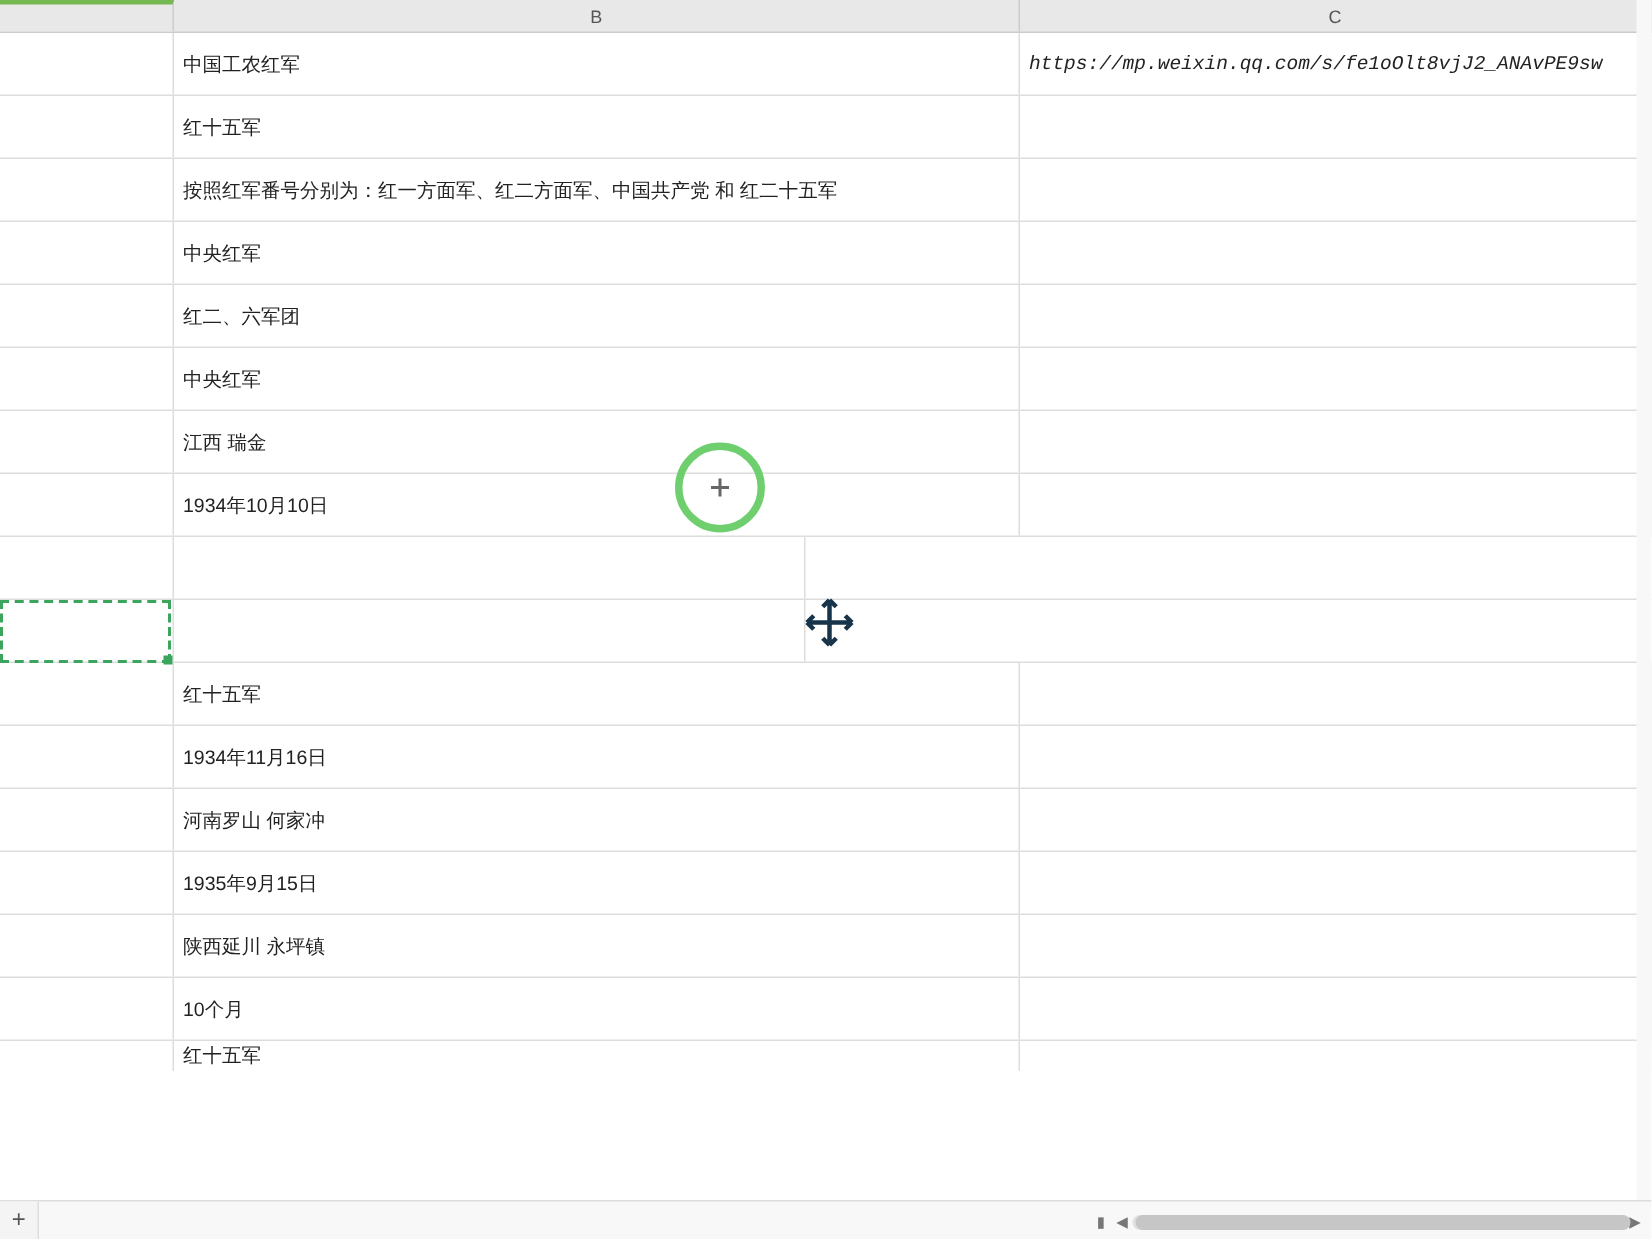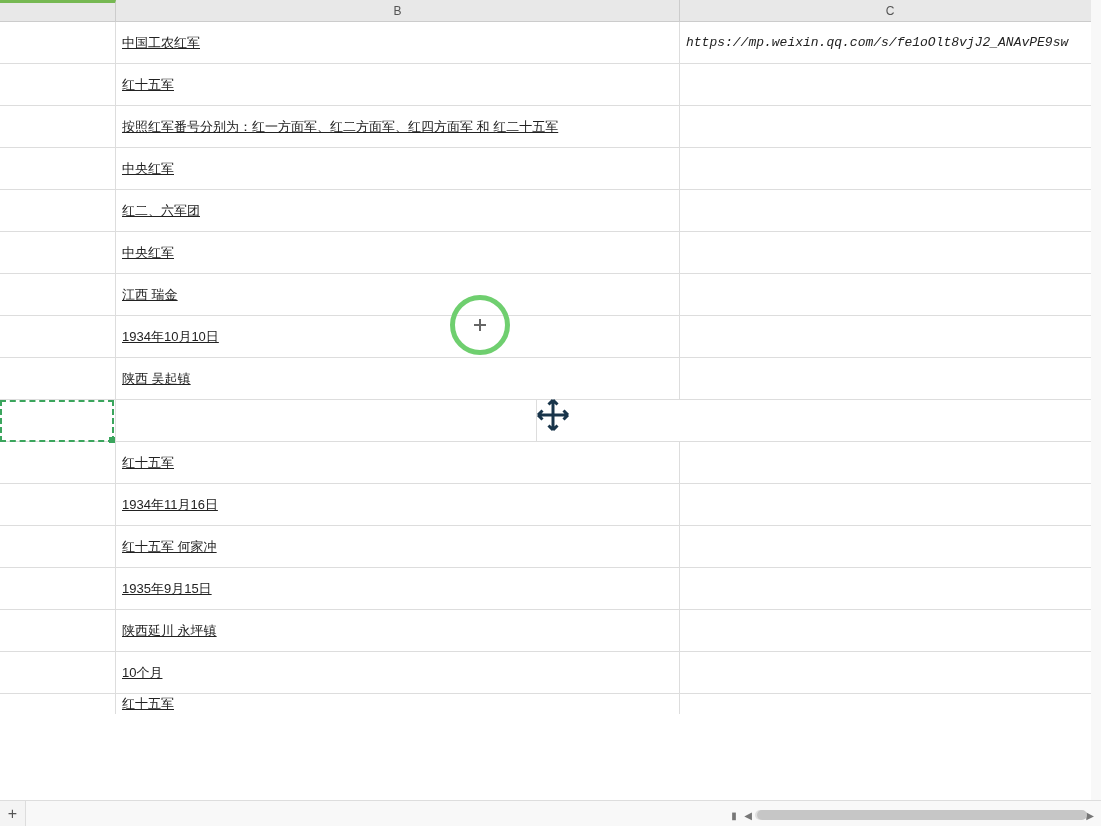--- a/index.html
+++ b/index.html
@@ -45,21 +45,21 @@
   border-right: 1px solid #ddd;
   display: flex;
   align-items: center;
   padding: 0 6px;
   font-size: 13px;
   color: #222;
   overflow: hidden;
   white-space: nowrap;
 }
 .cell.col-A { width: 116px; }
-.cell.col-B { width: 564px; text-decoration: underline; }
+.cell.col-B { width: 564px; }
 .cell.col-C { width: 421px; font-family: "Courier New", monospace; font-size: 13px; font-style: italic;}
 .selected-cell {
   position: absolute;
   left: 0;
   top: 400px;
   width: 114px;
   height: 42px;
   border: 2px dashed #3ba55d;
   background: rgba(255,255,255,0.0);
   pointer-events: none;
@@ -161,21 +161,21 @@
         <div class="cell col-B">中国工农红军</div>
         <div class="cell col-C">https://mp.weixin.qq.com/s/fe1oOlt8vjJ2_ANAvPE9sw</div>
       </div>
       <div class="row">
         <div class="cell col-A"></div>
         <div class="cell col-B">红十五军</div>
         <div class="cell col-C"></div>
       </div>
       <div class="row">
         <div class="cell col-A"></div>
-        <div class="cell col-B">按照红军番号分别为：红一方面军、红二方面军、红四方面军 和 红二十五军</div>
+        <div class="cell col-B">按照红军番号分别为：红一方面军、红二方面军、中国共产党 和 红二十五军</div>
         <div class="cell col-C"></div>
       </div>
       <div class="row">
         <div class="cell col-A"></div>
         <div class="cell col-B">中央红军</div>
         <div class="cell col-C"></div>
       </div>
       <div class="row">
         <div class="cell col-A"></div>
         <div class="cell col-B">红二、六军团</div>
@@ -191,40 +191,39 @@
         <div class="cell col-B">江西 瑞金</div>
         <div class="cell col-C"></div>
       </div>
       <div class="row">
         <div class="cell col-A"></div>
         <div class="cell col-B">1934年10月10日</div>
         <div class="cell col-C"></div>
       </div>
       <div class="row">
         <div class="cell col-A"></div>
-        <div class="cell col-B">陕西 吴起镇</div>
         <div class="cell col-C"></div>
       </div>
       <div class="row">
         <div class="cell col-A"></div>
         <div class="cell col-C"></div>
       </div>
       <div class="row">
         <div class="cell col-A"></div>
         <div class="cell col-B">红十五军</div>
         <div class="cell col-C"></div>
       </div>
       <div class="row">
         <div class="cell col-A"></div>
         <div class="cell col-B">1934年11月16日</div>
         <div class="cell col-C"></div>
       </div>
       <div class="row">
         <div class="cell col-A"></div>
-        <div class="cell col-B">红十五军 何家冲</div>
+        <div class="cell col-B">河南罗山 何家冲</div>
         <div class="cell col-C"></div>
       </div>
       <div class="row">
         <div class="cell col-A"></div>
         <div class="cell col-B">1935年9月15日</div>
         <div class="cell col-C"></div>
       </div>
       <div class="row">
         <div class="cell col-A"></div>
         <div class="cell col-B">陕西延川 永坪镇</div>

